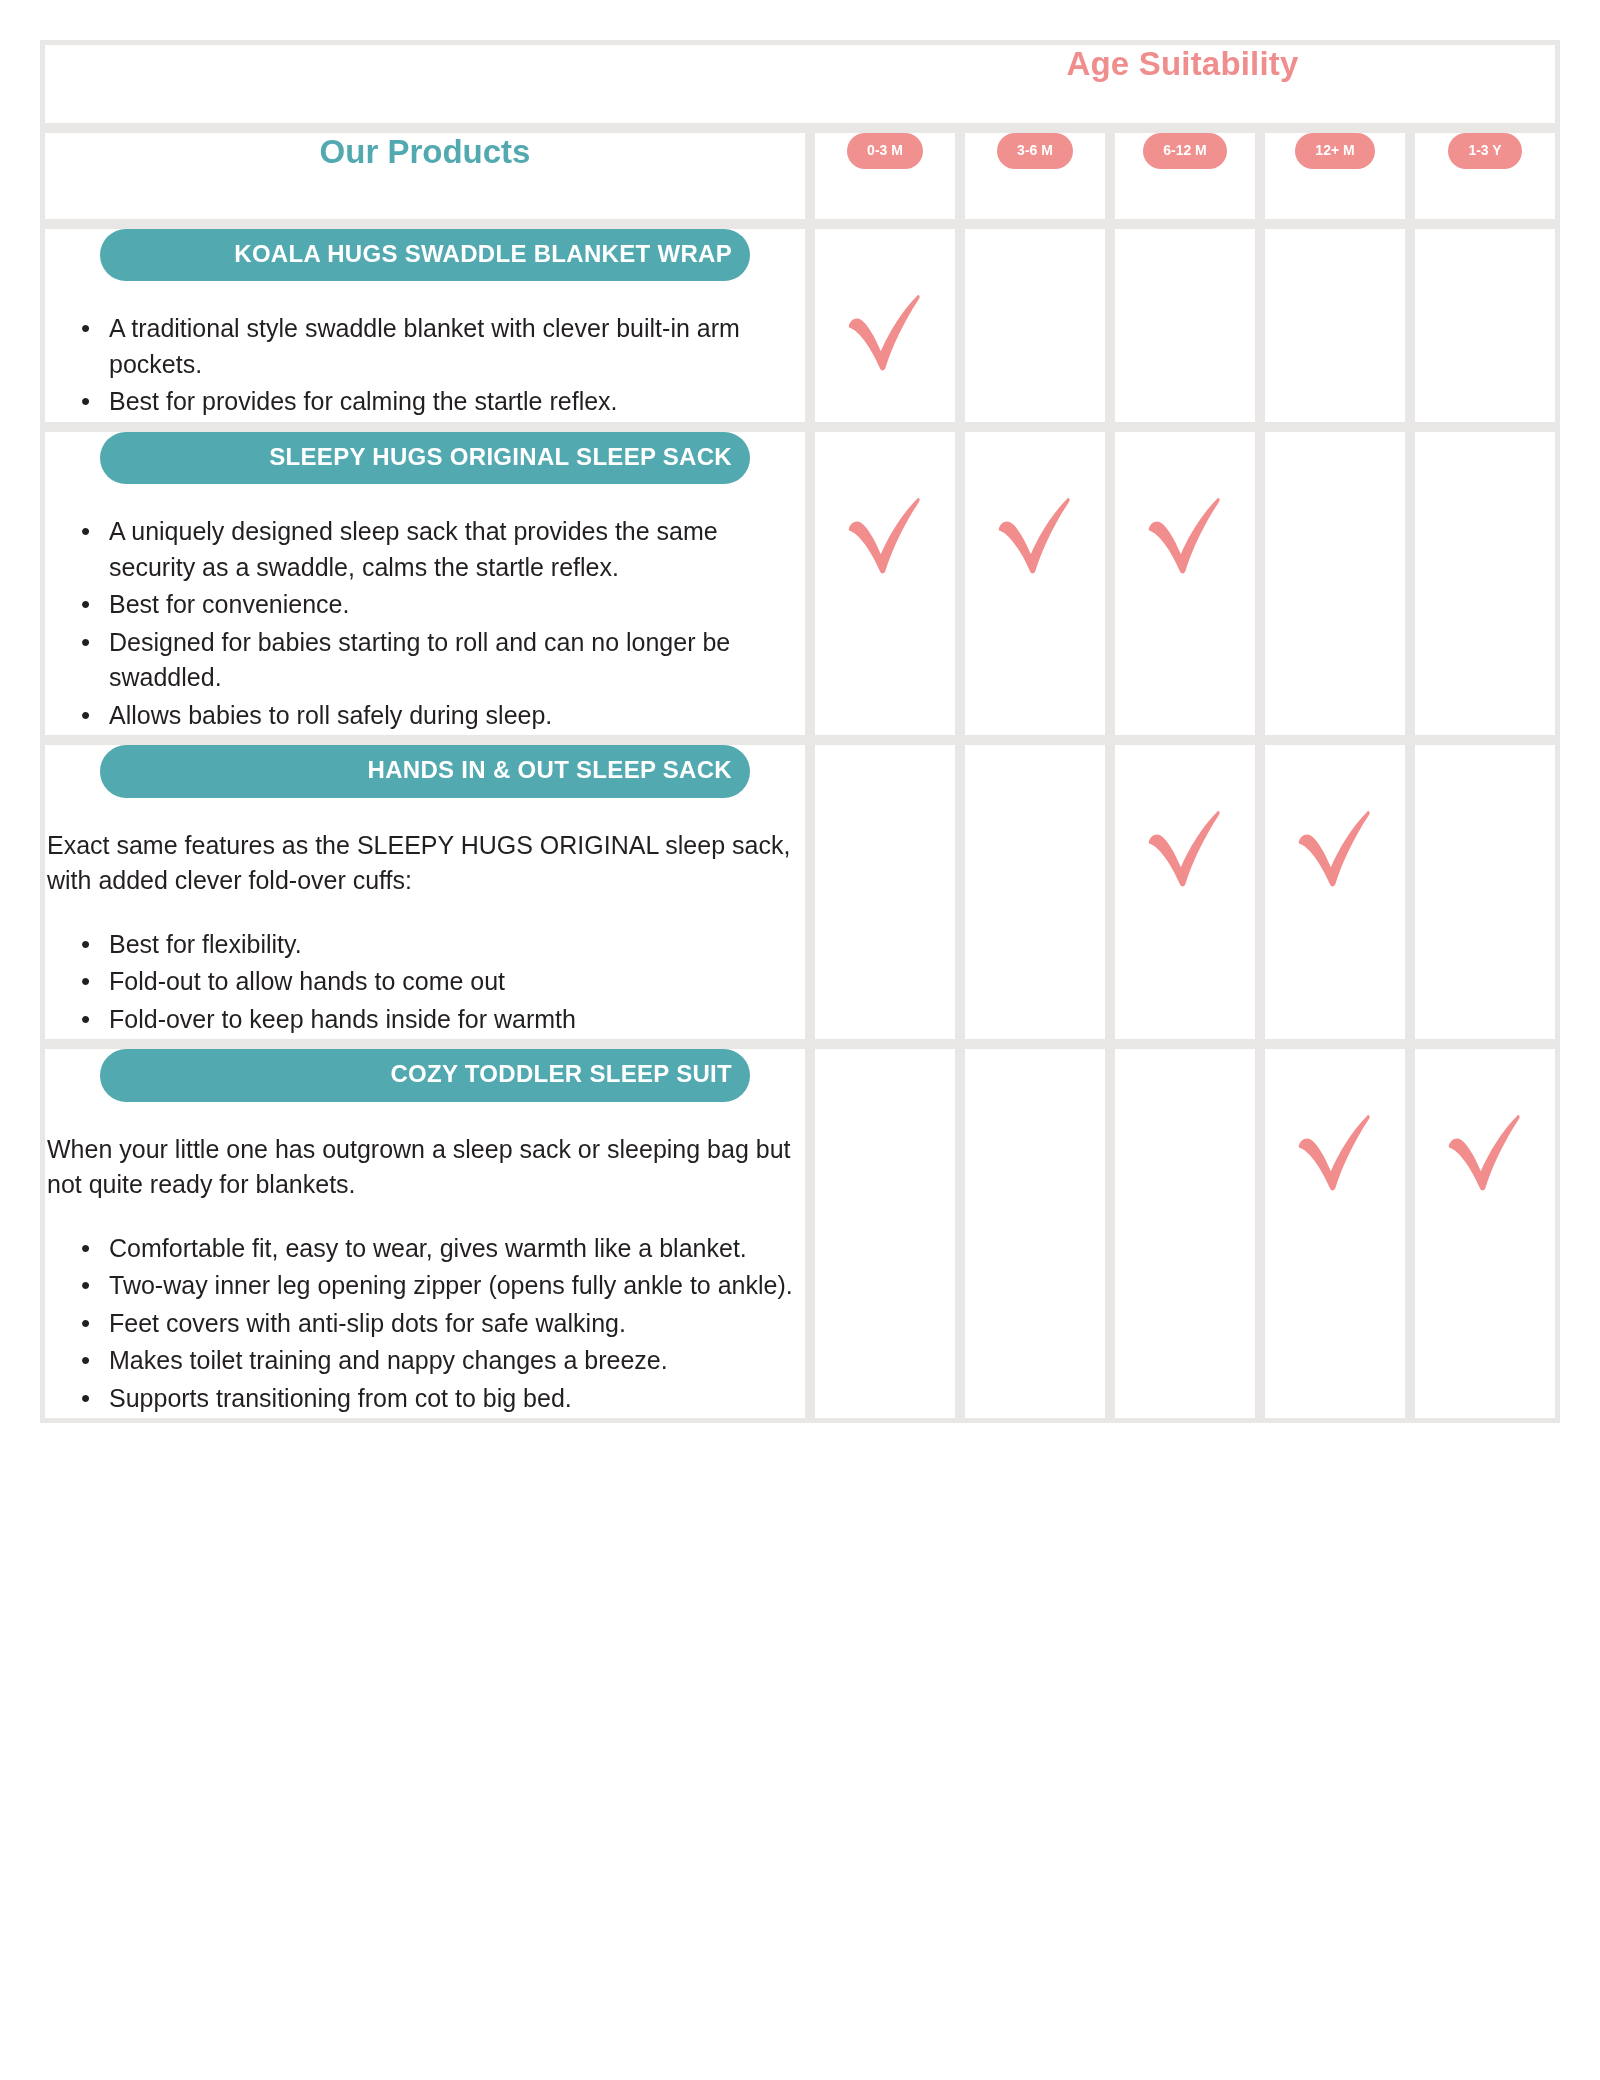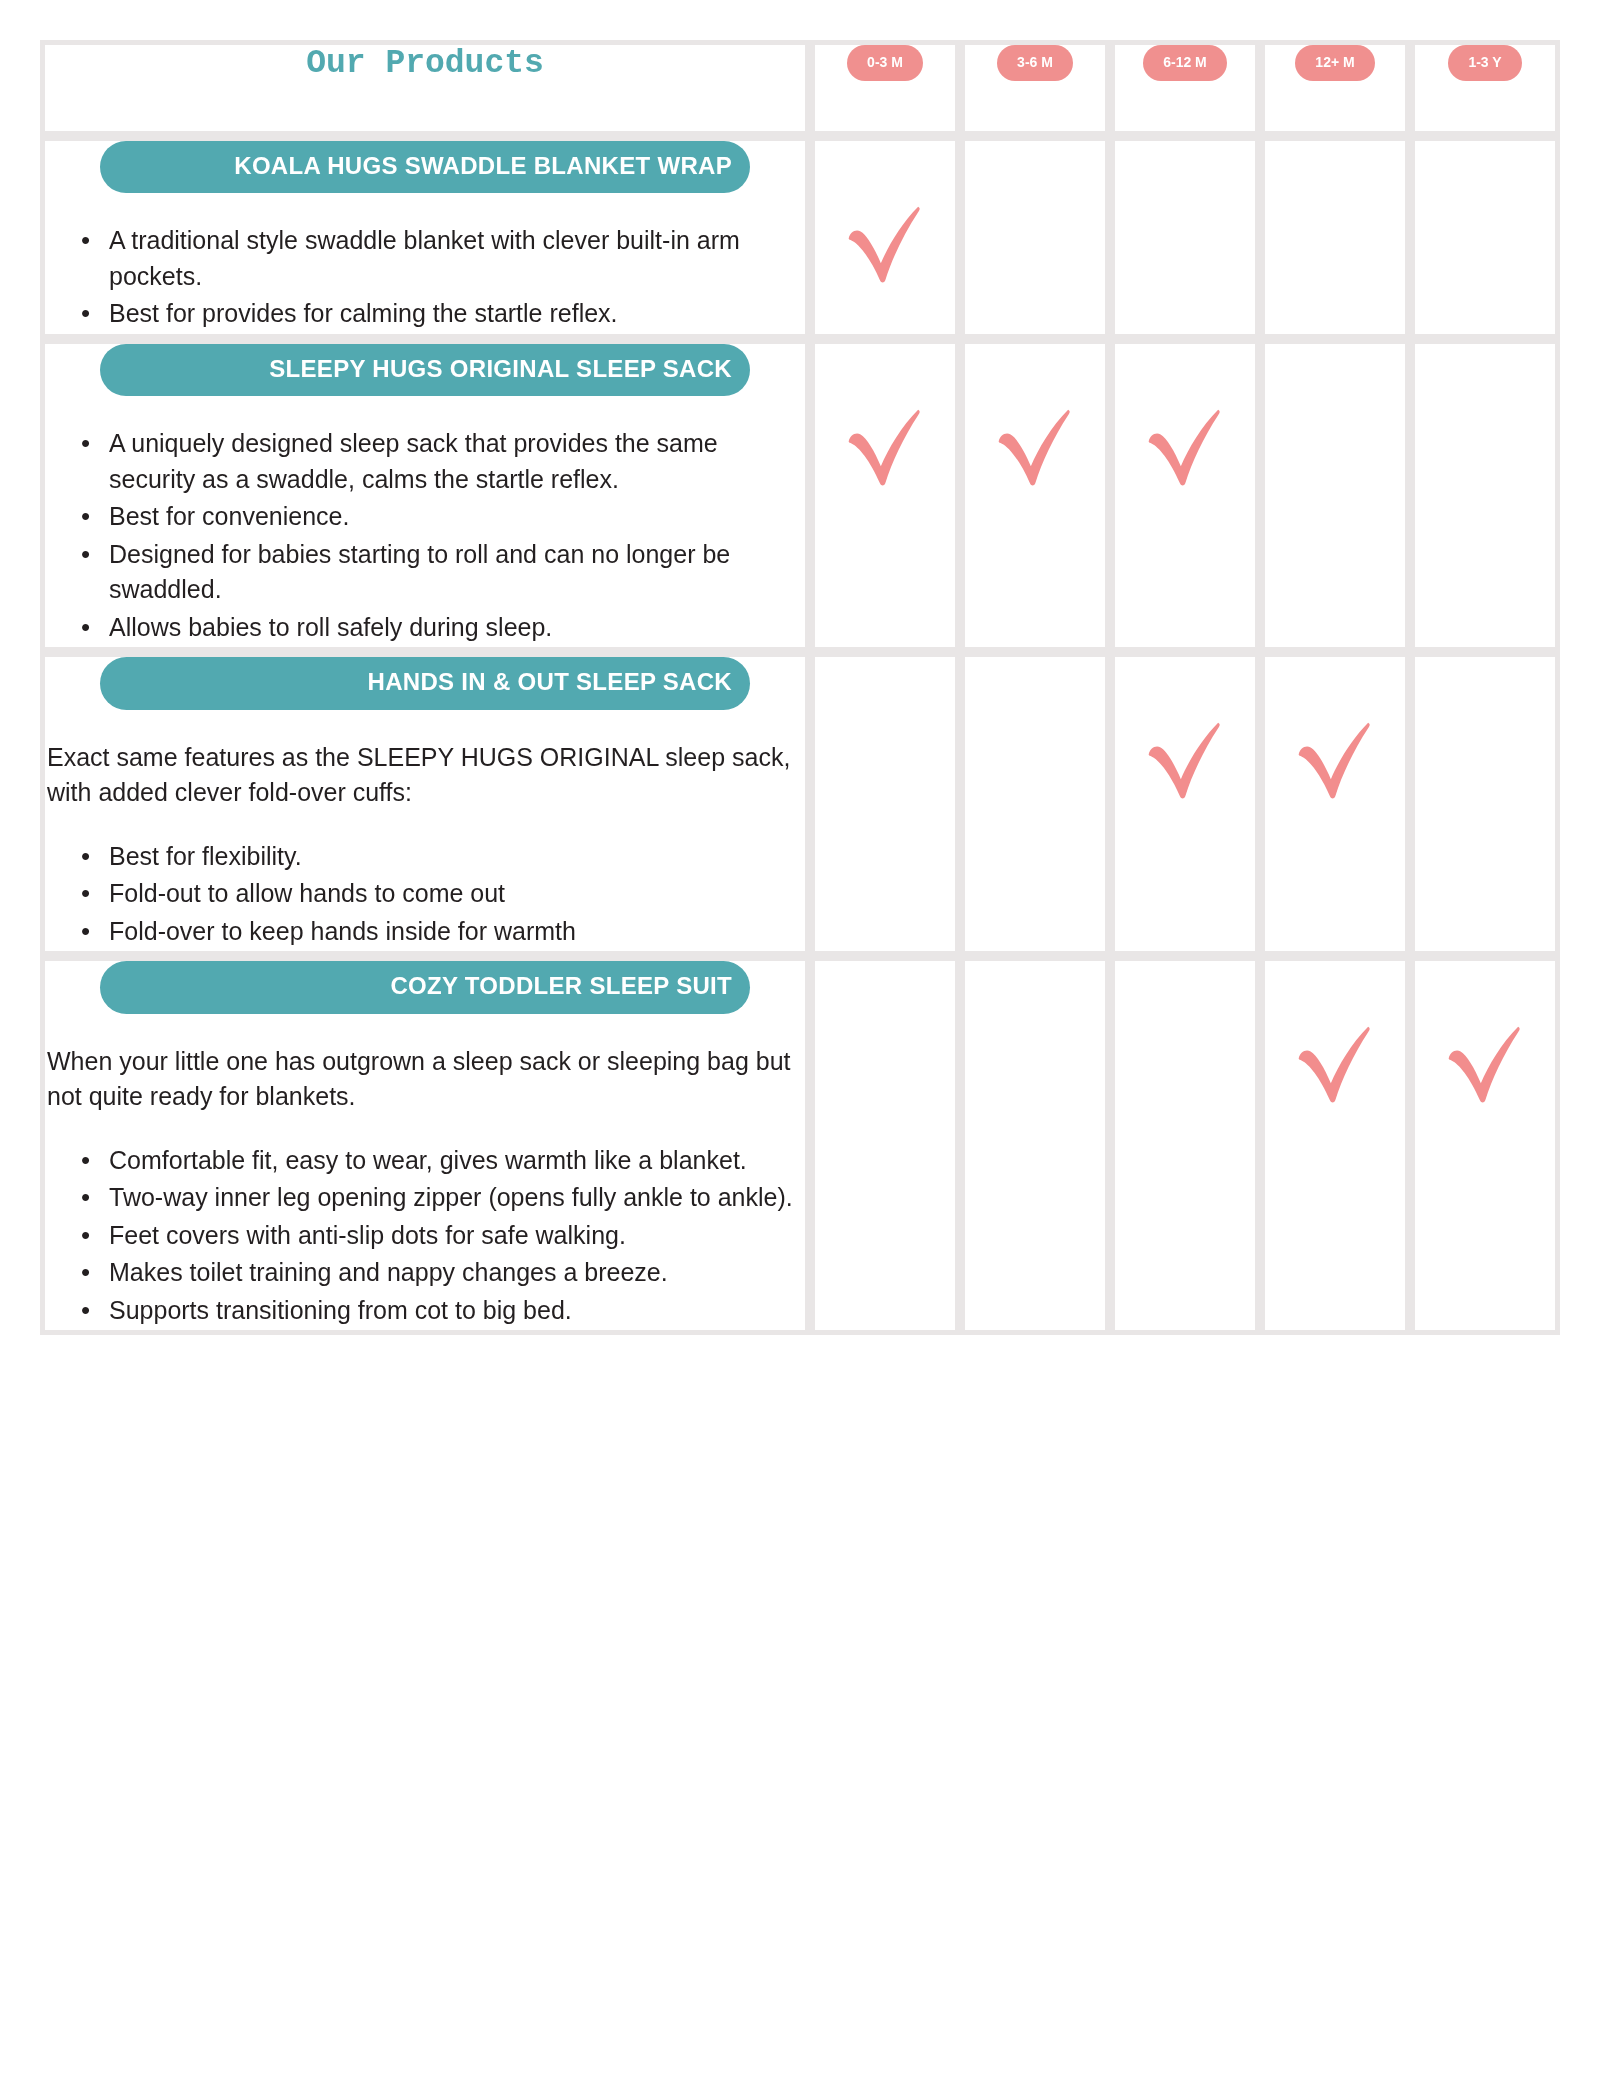--- a/index.html
+++ b/index.html
@@ -56,21 +56,20 @@
   .col-products {
     height: 96px;
     text-align: center;
     vertical-align: middle;
   }
   .products-title {
     color: #52A9B0;
     font-size: 33px;
     font-weight: bold;
     display: block;
-    font-family: Liberation Mono, monospace;
   }
   .col-age {
     height: 96px;
     text-align: center;
     vertical-align: middle;
   }
   .age-pill {
     display: inline-block;
     background: #F0908F;
     color: #ffffff;
@@ -157,20 +156,26 @@
     <colgroup>
       <col style="width:770px">
       <col style="width:150px">
       <col style="width:150px">
       <col style="width:150px">
       <col style="width:150px">
       <col style="width:150px">
     </colgroup>
     <tbody>
 
+      <tr>
+        <td class="hdr-blank"></td>
+        <td class="hdr-age" colspan="5">
+          <span class="age-title">Age Suitability</span>
+        </td>
+      </tr>
 
       <tr>
         <td class="col-products">
           <span class="products-title">Our Products</span>
         </td>
         <td class="col-age">
           <span class="age-pill">0-3 M</span>
         </td>
         <td class="col-age">
           <span class="age-pill">3-6 M</span>

